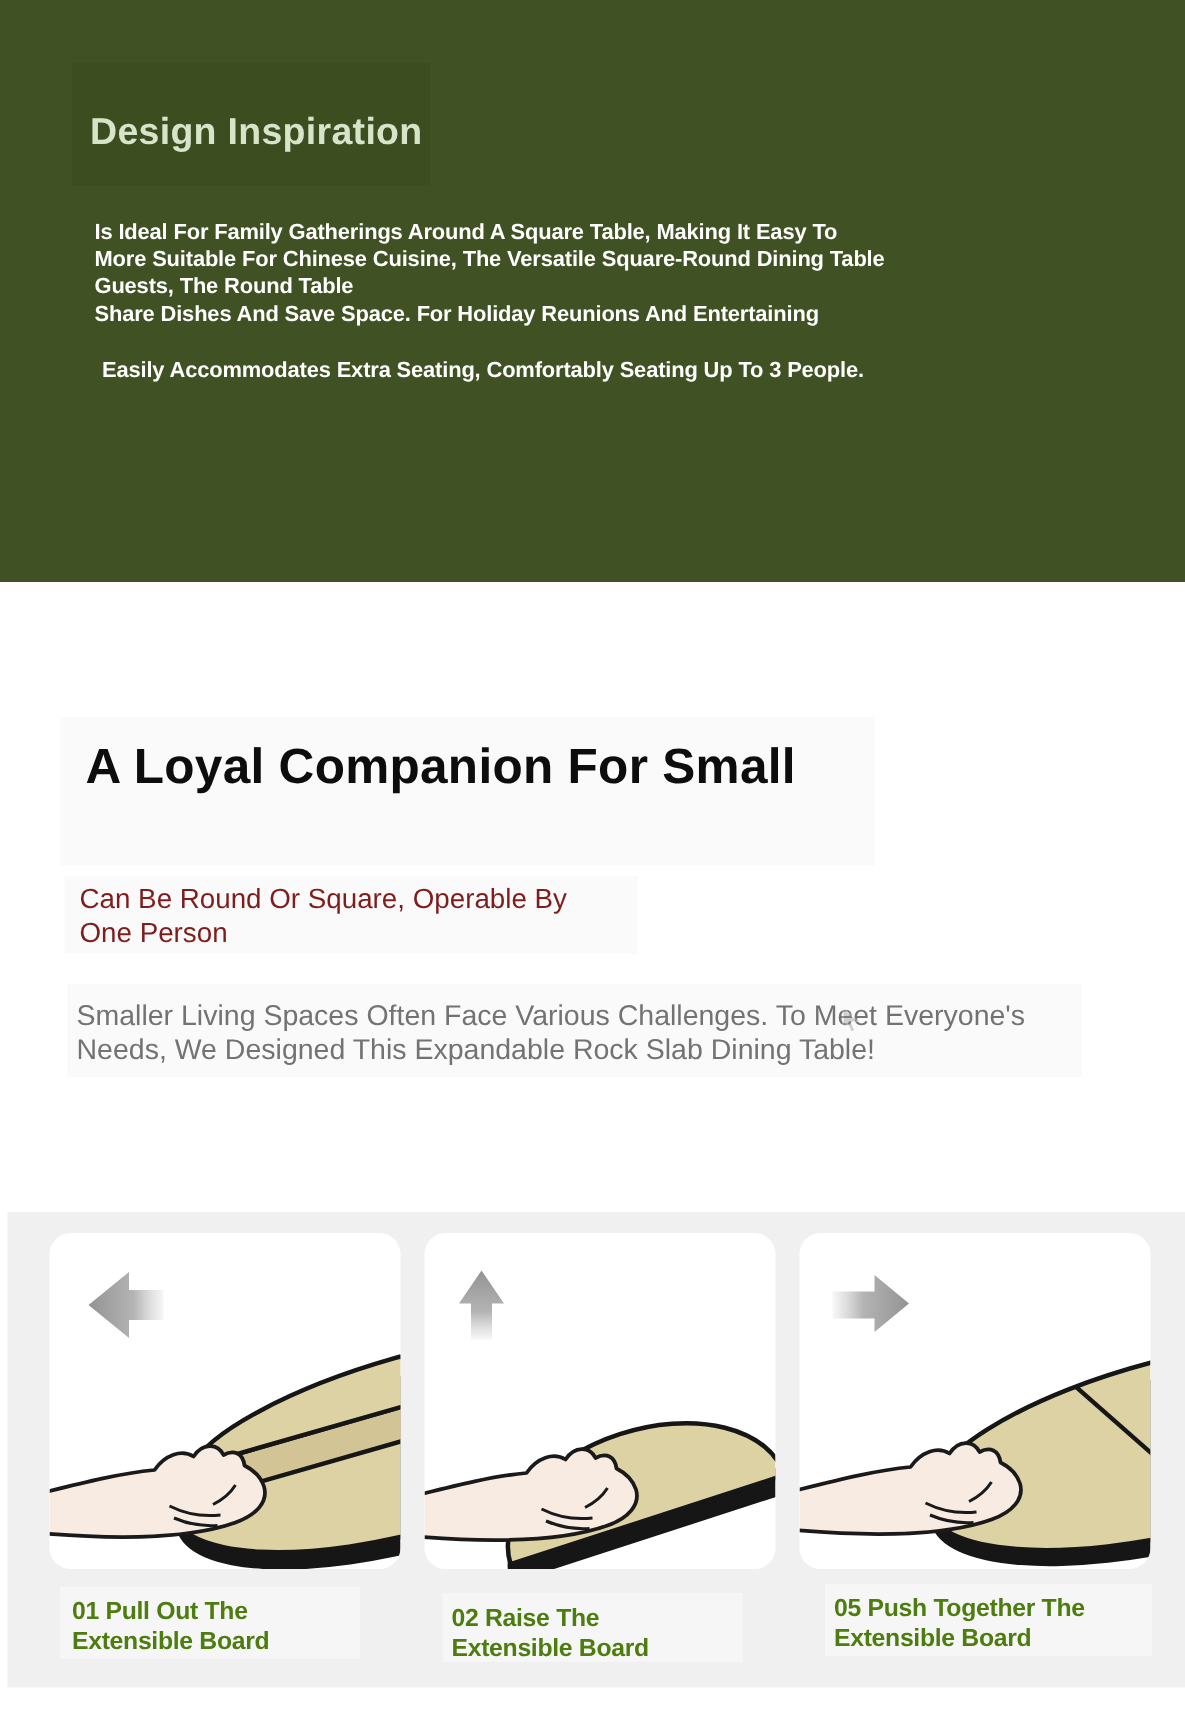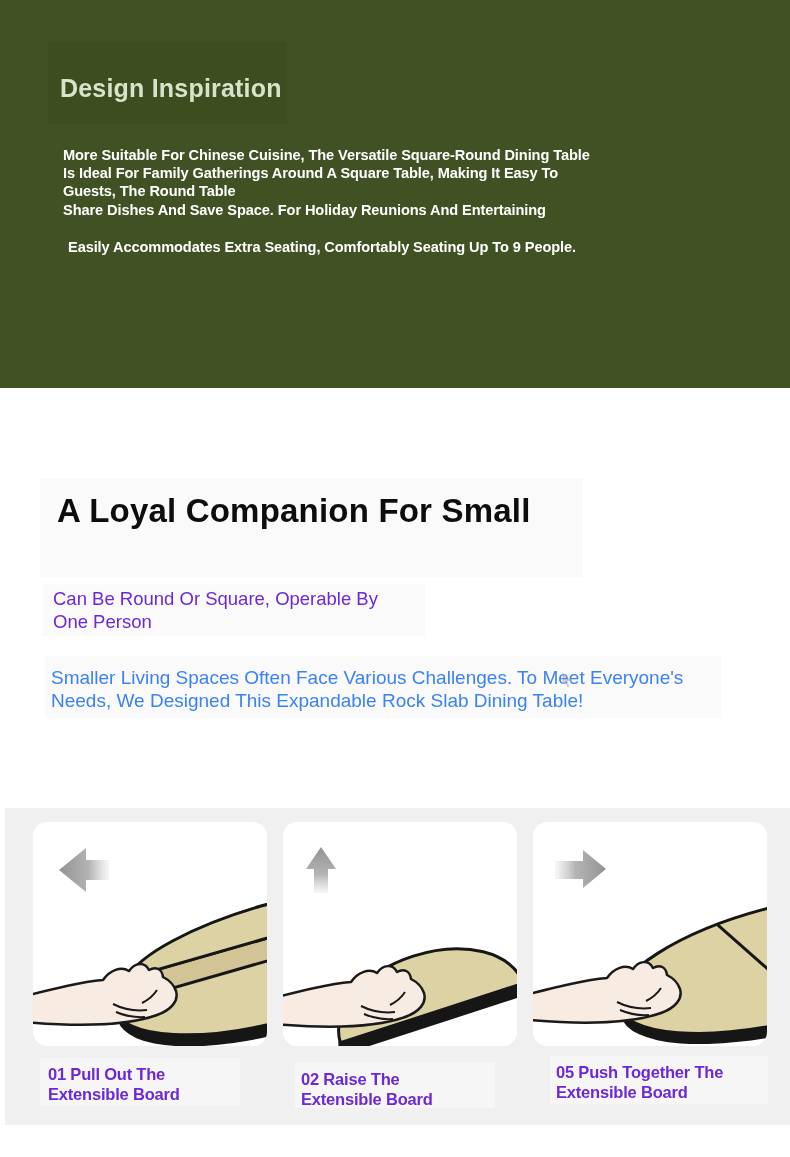--- a/index.html
+++ b/index.html
@@ -38,25 +38,25 @@
   .shade-title { left:40px; top:90px; width:543px; height:99px; }
   .shade-sub   { left:43px; top:196px; width:382px; height:52px; }
   .shade-para  { left:45px; top:268px; width:676px; height:62px; }
   .companion-title {
     position:absolute; left:57px; top:104px;
     font-size:33px; font-weight:bold; color:#0d0d0d; line-height:37px;
     letter-spacing:0.2px; white-space:nowrap;
   }
   .companion-subtitle {
     position:absolute; left:53px; top:200px;
-    font-size:18.5px; color:#6d28d9; line-height:22.5px; white-space:nowrap;
+    font-size:18.5px; color:#7f1d1d; line-height:22.5px; white-space:nowrap;
   }
   .companion-paragraph {
     position:absolute; left:51px; top:279px;
-    font-size:19px; color:#3b82f6; line-height:22.5px; white-space:nowrap;
+    font-size:19px; color:#737373; line-height:22.5px; white-space:nowrap;
   }
   .mouse-cursor {
     position:absolute; left:560px; top:283px; width:14px; height:18px;
     opacity:0.38;
   }
 
   
   .steps-section {
     position:absolute; left:5px; top:808px; width:785px; height:317px;
     background:#f0f0f0;
@@ -66,43 +66,43 @@
     background:#ffffff; border-radius:14px; overflow:hidden;
   }
   .card-1 { left:28px; }
   .card-2 { left:278px; }
   .card-3 { left:528px; }
   .caption-strip { position:absolute; background:#f6f6f6; }
   .strip-1 { left:35px;  top:250px; width:200px; height:48px; }
   .strip-2 { left:290px; top:254px; width:200px; height:46px; }
   .strip-3 { left:545px; top:248px; width:218px; height:48px; }
   .step-caption {
-    position:absolute; font-size:16.5px; font-weight:bold; color:#6d28d9;
+    position:absolute; font-size:16.5px; font-weight:bold; color:#4d7c0f;
     line-height:20px; letter-spacing:-0.2px; white-space:nowrap;
   }
   .cap-1 { left:43px;  top:256px; }
   .cap-2 { left:296px; top:261px; }
   .cap-3 { left:551px; top:254px; }
 </style>
 </head>
 <body>
 
 <div class="page">
 
   <section class="design-section">
     <div class="title-shade"></div>
     <h1 class="design-title">Design Inspiration</h1>
 
     <div class="design-p design-p1">
+      <div>Is Ideal For Family Gatherings Around A Square Table, Making It Easy To</div>
       <div>More Suitable For Chinese Cuisine, The Versatile Square-Round Dining Table</div>
-      <div>Is Ideal For Family Gatherings Around A Square Table, Making It Easy To</div>
       <div>Guests, The Round Table</div>
       <div>Share Dishes And Save Space. For Holiday Reunions And Entertaining</div>
     </div>
-    <div class="design-p design-p2">Easily Accommodates Extra Seating, Comfortably Seating Up To 9 People.</div>
+    <div class="design-p design-p2">Easily Accommodates Extra Seating, Comfortably Seating Up To 3 People.</div>
   </section>
 
   <section class="companion-section">
     <div class="shade shade-title"></div>
     <div class="shade shade-sub"></div>
     <div class="shade shade-para"></div>
 
     <h2 class="companion-title">
       <div>A Loyal Companion For Small</div>
     </h2>

